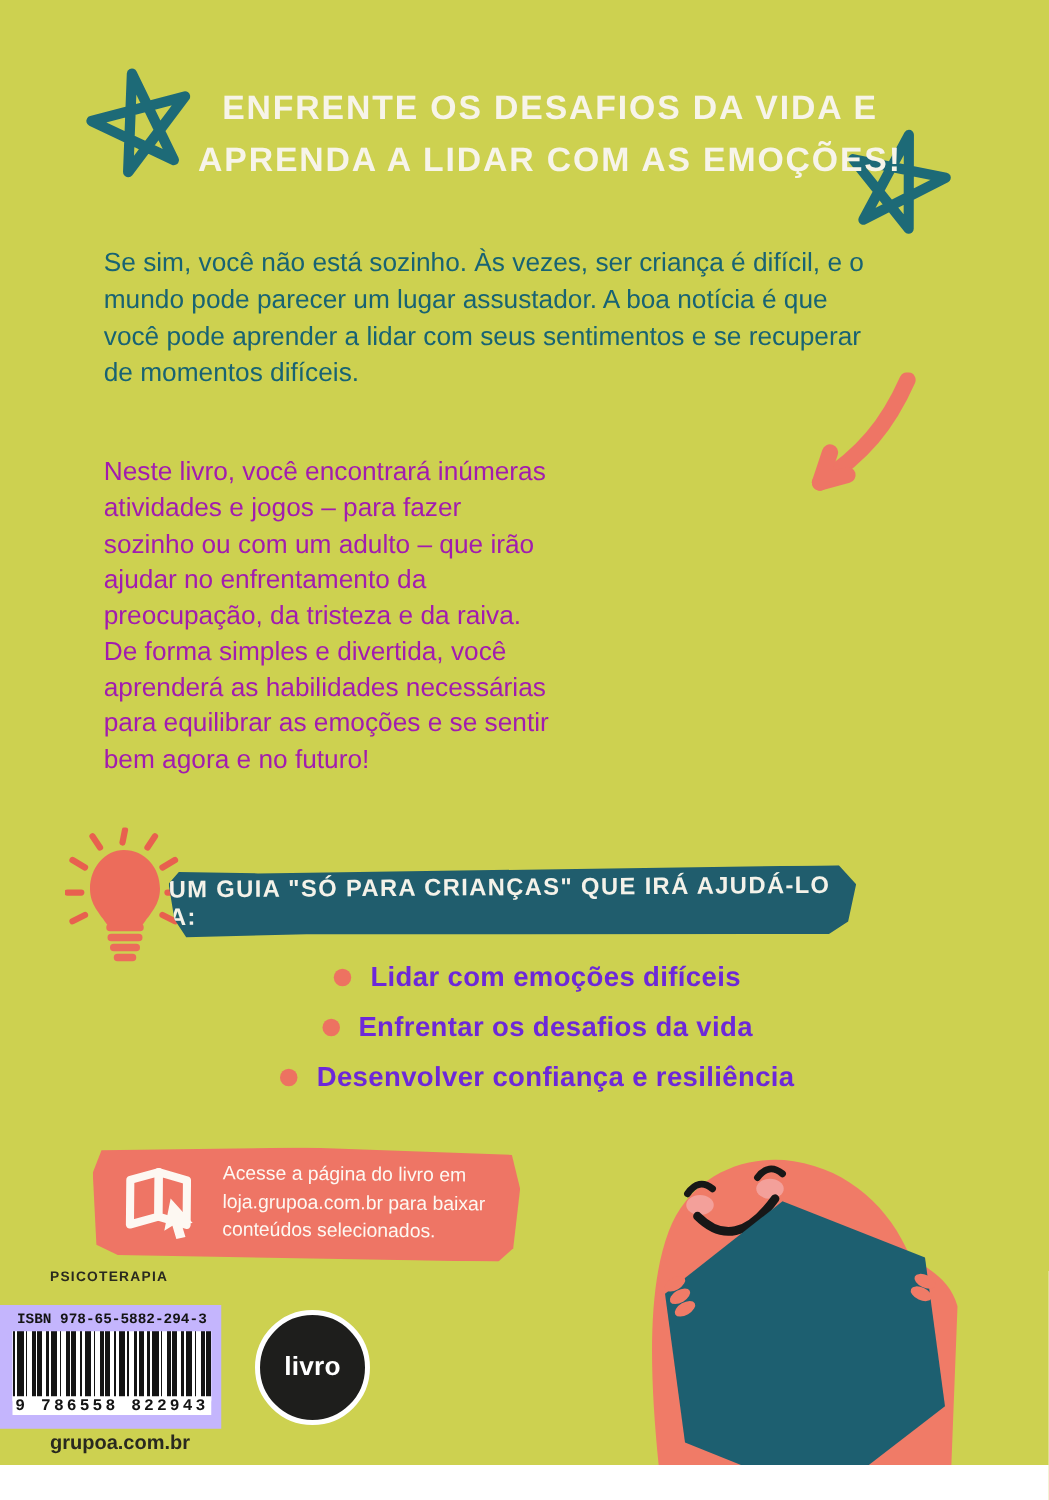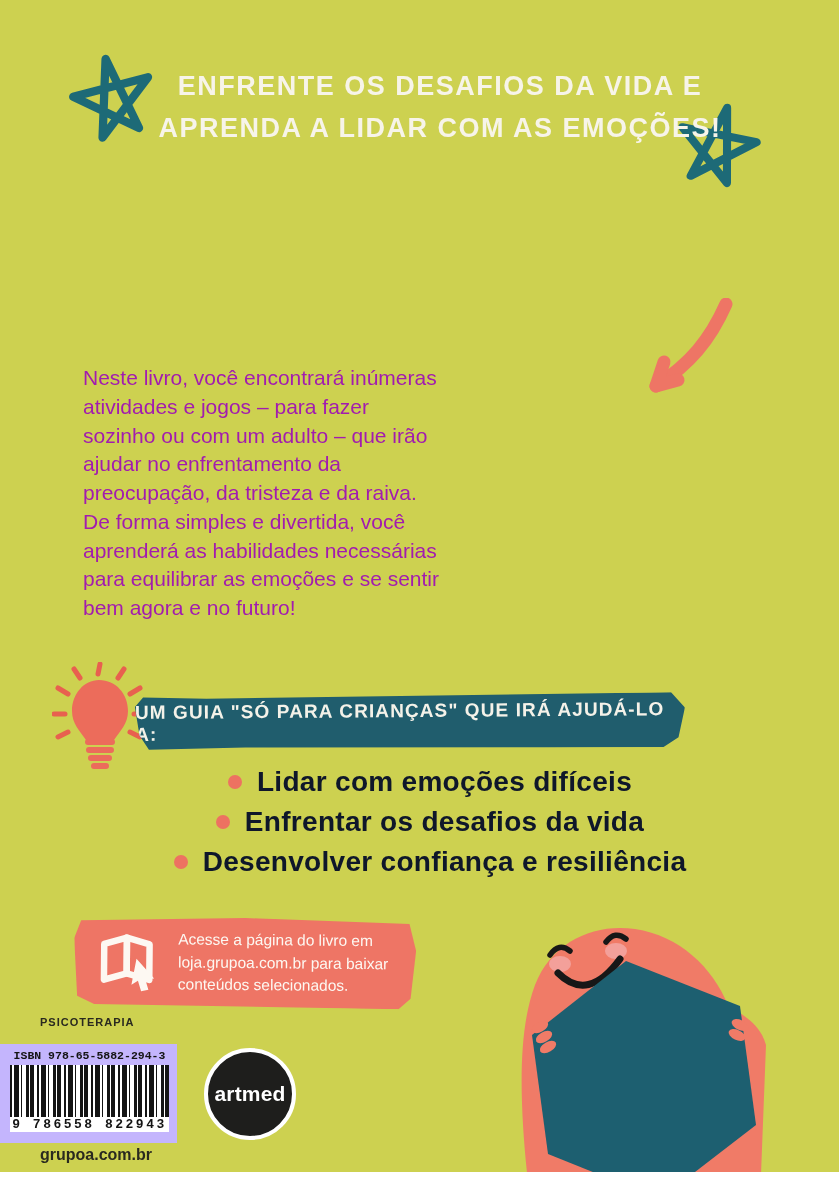--- a/index.html
+++ b/index.html
@@ -57,21 +57,21 @@
     color:#f4f2e9; font-weight:800; font-size:19px; letter-spacing:1.1px;
   }
 
   
   .bullets { left:20px; top:762px; width:820px; }
   .bullet-row {
     display:flex; align-items:center; justify-content:center;
     gap:15px; height:40px;
   }
   .bullet-dot { width:14px; height:14px; border-radius:50%; background:#ed7261; flex:0 0 auto; }
-  .bullet-label { color:#0f172a; font-weight:800; font-size:28px; letter-spacing:0.3px; }
+  .bullet-label { color:#6d28d9; font-weight:800; font-size:22px; letter-spacing:0.3px; }
 
   
   .access-box {
     left:74px; top:918px; width:342px; height:90px;
     background:#ee7565; transform:rotate(0.5deg);
     clip-path:polygon(0% 24%, 2% 4%, 50% 0%, 98% 5%, 100% 35%, 98.5% 88%, 95% 100%, 6% 97%, 1% 88%);
     display:flex; align-items:center;
   }
   .access-icon { width:68px; height:64px; margin:0 14px 0 22px; flex:0 0 auto; }
   .access-text { color:#fdf8f2; font-size:15.5px; line-height:1.45; }
@@ -122,20 +122,21 @@
   <svg class="abs star-right" viewBox="0 0 100 100">
     <path d="M52,7 L31,90 L93,36 L9,40 L72,88 Z" fill="none" stroke="#1d6a77" stroke-width="9" stroke-linejoin="round" stroke-linecap="round"></path>
   </svg>
 
   <div class="abs headline">
     <div>ENFRENTE OS DESAFIOS DA VIDA E</div>
     <div>APRENDA A LIDAR COM AS EMOÇÕES!</div>
   </div>
 
   <div class="abs para1">
+    <div>Se sim, você não está sozinho. Às vezes, ser criança é difícil, e o mundo pode parecer um lugar assustador. A boa notícia é que você pode aprender a lidar com seus sentimentos e se recuperar de momentos difíceis.</div>
   </div>
 
   <div class="abs para2">Neste livro, você encontrará inúmeras atividades e jogos – para fazer sozinho ou com um adulto – que irão ajudar no enfrentamento da preocupação, da tristeza e da raiva. De forma simples e divertida, você aprenderá as habilidades necessárias para equilibrar as emoções e se sentir bem agora e no futuro!</div>
 
   <svg class="abs note-arrow" viewBox="0 0 110 108">
     <path d="M98,6 C82,42 62,66 28,88" fill="none" stroke="#ee7565" stroke-width="13" stroke-linecap="round"></path>
     <path d="M28,88 L50,82 M28,88 L36,64" fill="none" stroke="#ee7565" stroke-width="13" stroke-linecap="round"></path>
   </svg>
 
 
@@ -209,18 +210,18 @@
 
   <div class="abs category">PSICOTERAPIA</div>
 
   <div class="abs isbn-box">
     <div class="isbn-label">ISBN 978-65-5882-294-3</div>
     <div class="barcode"></div>
     <div class="barcode-digits">9 786558 822943</div>
   </div>
 
   <div class="abs publisher-badge">
-    <span class="publisher-label">artmed</span>
+    <span class="publisher-label">livro</span>
   </div>
 
   <div class="abs website">grupoa.com.br</div>
 
 </div>
 
 </body></html>

